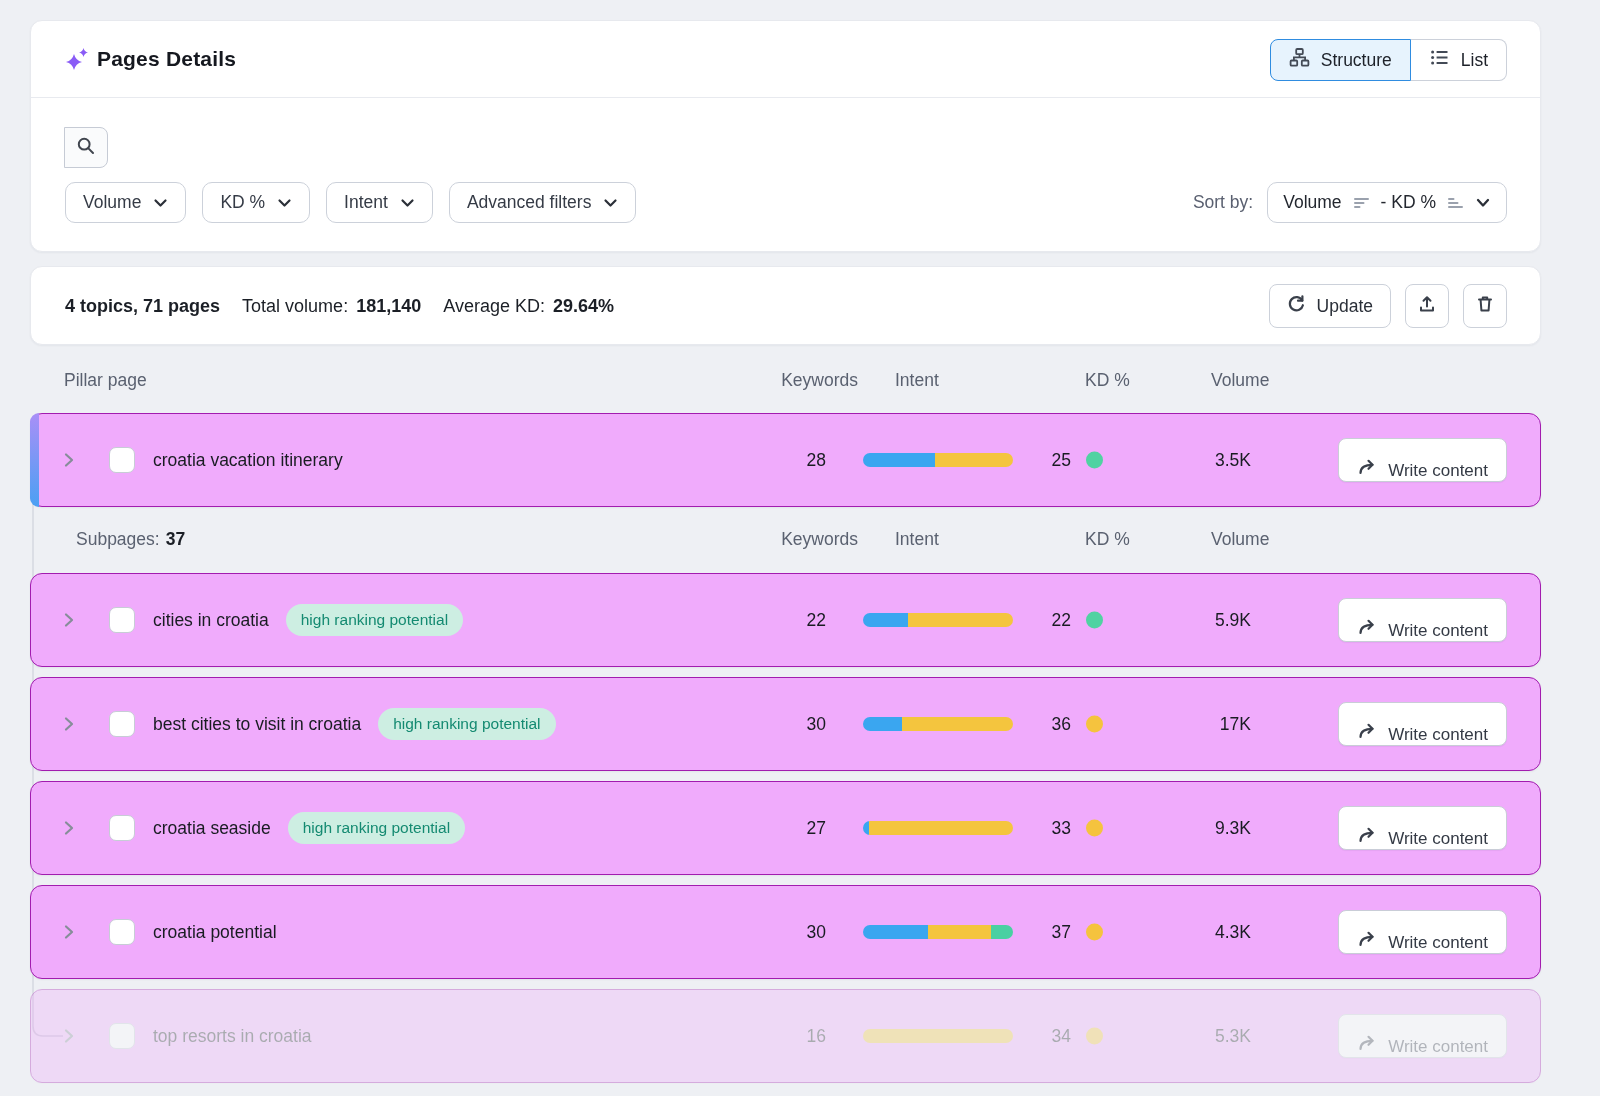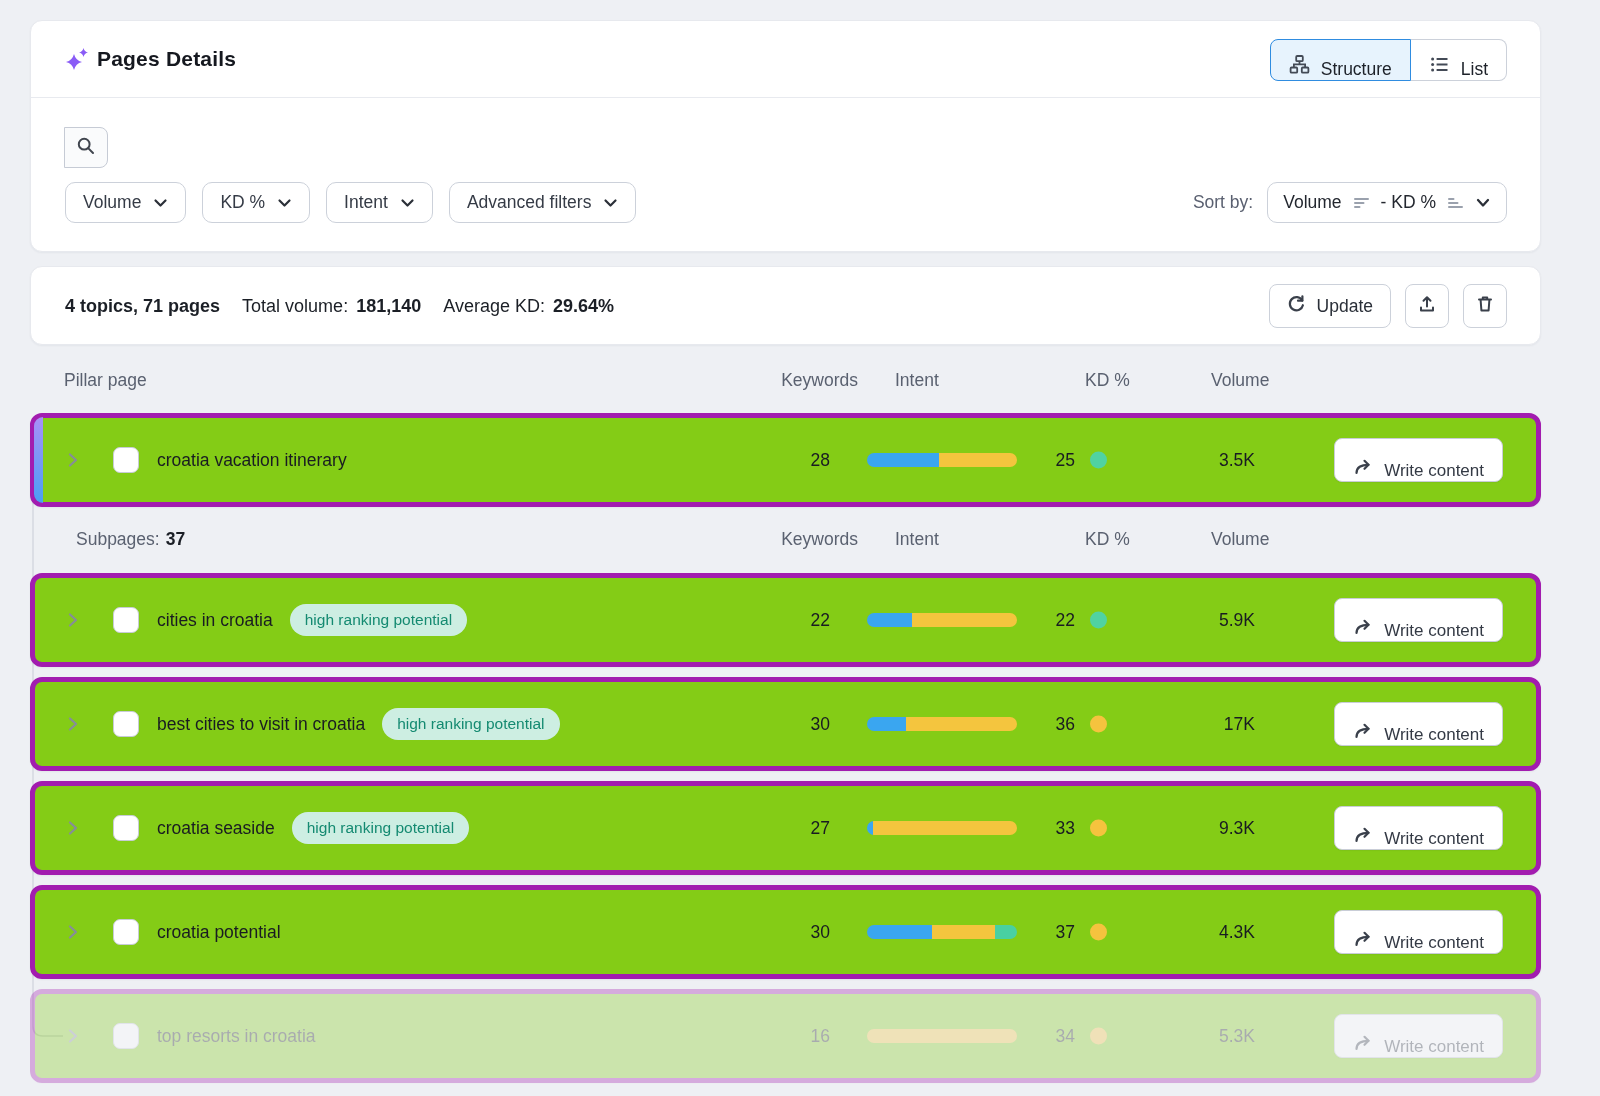--- a/index.html
+++ b/index.html
@@ -16,21 +16,21 @@
     box-shadow:0 1px 2px rgba(20,30,50,.05);
   }
   .card-top { top:20px; height:232px; }
   .card-stats { top:266px; height:79px; }
 
   
   .sparkles { position:absolute; left:32px; top:24px; width:30px; height:30px; }
   .page-title { position:absolute; left:66px; top:0; height:76px; display:flex; align-items:center;
     margin:0; font-size:21px; font-weight:700; color:#15181f; letter-spacing:.2px; }
   .view-toggle { position:absolute; right:33px; top:18px; display:flex; }
-  .toggle-btn { height:42px; display:flex; align-items:flex-end; gap:11px; padding:0 18px;
+  .toggle-btn { height:42px; display:flex; align-items:center; gap:11px; padding:0 18px;
     font-family:inherit; font-size:17.5px; color:#1d2129; background:#fff; border:1px solid #ccd1da; cursor:pointer; }
   .toggle-structure { border-radius:8px 0 0 8px; background:#e7f3fd; border:1.5px solid #2f8ce0; position:relative; z-index:2; }
   .toggle-list { border-radius:0 8px 8px 0; border-left:none; }
   .divider { position:absolute; top:76px; left:0; right:0; height:1px; background:#e8eaef; }
 
   
   .search-wrap { position:absolute; left:34px; top:106px; display:flex; }
   .search-input { width:327px; height:41px; border:1px solid #c6cbd5; border-radius:8px 0 0 8px;
     padding:0 15px; font-family:inherit; font-size:17.5px; color:#1d2129; outline:none; background:#fff; }
   .search-input::placeholder { color:#8d93a0; }
@@ -64,22 +64,22 @@
   .thead { position:relative; height:40px; margin-bottom:13px; font-size:17.5px; color:#5a6170; }
   .subhead { position:relative; height:42px; margin-top:12px; margin-bottom:12px; font-size:17.5px; color:#5a6170; }
   .th-pillar  { position:absolute; left:34px;  top:10px; }
   .th-keywords{ position:absolute; left:728px; width:100px; top:10px; text-align:right; }
   .th-intent  { position:absolute; left:865px; top:10px; }
   .th-kd      { position:absolute; left:1055px; top:10px; }
   .th-volume  { position:absolute; left:1181px; top:10px; }
   .subpages-lbl { position:absolute; left:46px; top:10px; color:#5a6170; }
   .subpages-lbl .b { color:#1b1f26; font-weight:700; margin-left:6px; }
 
-  .row-card { position:relative; height:94px; margin-bottom:10px; background:#84cc16;
-    border:5px solid #a21caf; border-radius:12px; box-shadow:0 1px 2px rgba(20,30,50,.05); z-index:1; }
+  .row-card { position:relative; height:94px; margin-bottom:10px; background:#f0abfc;
+    border:1px solid #a21caf; border-radius:12px; box-shadow:0 1px 2px rgba(20,30,50,.05); z-index:1; }
   .row-card.faded { opacity:.32; }
   .accent { position:absolute; left:-1px; top:-1px; bottom:-1px; width:9px;
     border-radius:12px 0 0 12px; background:linear-gradient(180deg,#a98ff7,#4aa0f3); }
   .row-chevron { position:absolute; left:30px; top:50%; transform:translateY(-50%); width:16px; height:16px; cursor:pointer; }
   .row-checkbox { position:absolute; left:78px; top:50%; transform:translateY(-50%); width:26px; height:26px;
     border:1.5px solid #c7ccd6; border-radius:7px; background:#fff; cursor:pointer; }
   .row-title-wrap { position:absolute; left:122px; top:0; height:100%; display:flex; align-items:center; gap:17px; }
   .row-title { font-size:17.5px; color:#191c22; }
   .badge { padding:7px 15px; border-radius:999px; font-size:15.5px; white-space:nowrap; }
   .cell-keywords { position:absolute; left:695px; width:100px; top:50%; transform:translateY(-50%);

